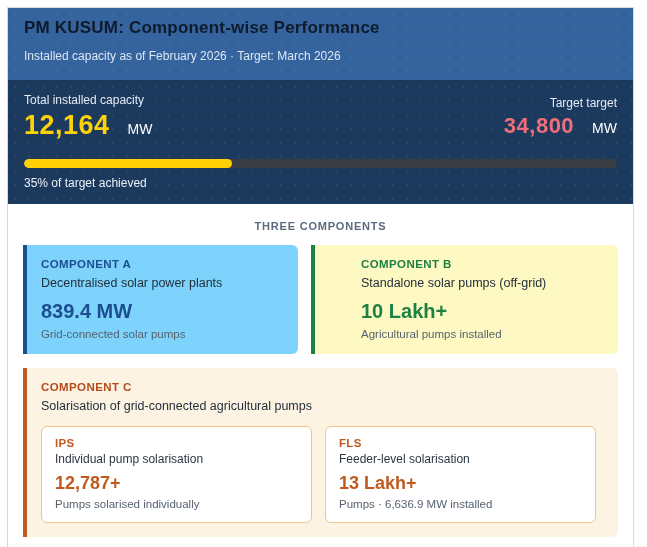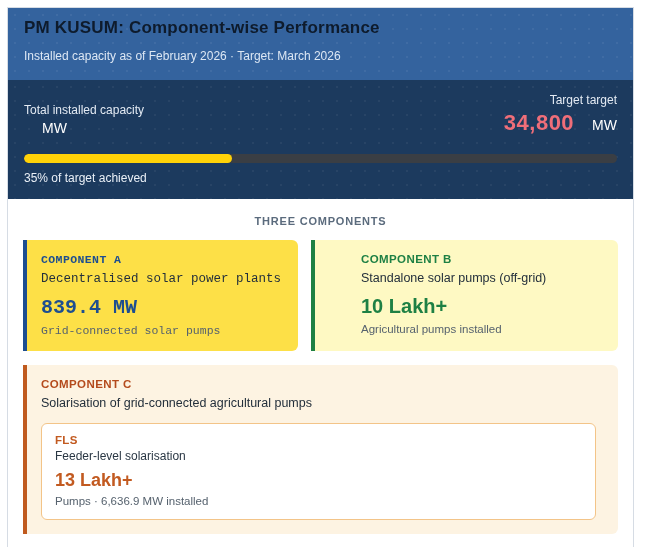--- a/index.html
+++ b/index.html
@@ -39,21 +39,21 @@
   
   .stats {
     background: #1c3a5e;
     background-image: radial-gradient(rgba(255,255,255,0.05) 1px, transparent 1.5px);
     background-size: 14px 14px;
     padding: 13px 16px 14px 16px;
   }
   .stats-row {
     display: flex;
     justify-content: space-between;
-    align-items: flex-end;
+    align-items: center;
   }
   .stat-label { font-size: 12px; color: #e3eaf3; }
   .stat-right { text-align: right; }
   .stat-value-row { margin-top: 3px; display: flex; align-items: baseline; }
   .stat-right .stat-value-row { justify-content: flex-end; }
   .stat-number { font-size: 27px; font-weight: bold; color: #ffd208; letter-spacing: 0.5px; }
   .stat-number.target { font-size: 22px; color: #ef6e79; }
   .stat-unit { font-size: 14px; color: #ffffff; margin-left: 6px; padding-left: 12px; }
   .progress-track {
     margin-top: 18px;
@@ -79,21 +79,21 @@
     margin-bottom: 13px;
     text-align: center;
   }
   .comp-row { display: flex; gap: 13px; }
   .comp {
     flex: 1;
     border-left: 4px solid;
     border-radius: 0 6px 6px 0;
     padding: 13px 14px 14px 14px;
   }
-  .comp-a { background: #fde047; border-left-color: #1d4e90; font-family: Liberation Mono, monospace; }
+  .comp-a { background: #7dd3fc; border-left-color: #1d4e90; }
   .comp-b { background: #fef9c3; border-left-color: #1e8044; padding-left: 46px; }
   .comp-title { font-size: 11.5px; font-weight: bold; letter-spacing: 0.4px; }
   .comp-a .comp-title, .comp-a .comp-value { color: #1d4e90; }
   .comp-b .comp-title, .comp-b .comp-value { color: #1e8044; }
   .comp-desc { margin-top: 6px; font-size: 12.5px; color: #232f3b; }
   .comp-value { margin-top: 10px; font-size: 20px; font-weight: bold; }
   .comp-caption { margin-top: 5px; font-size: 11.5px; color: #56626e; }
   .comp-c {
     margin-top: 14px;
     background: #fdf3e2;
@@ -123,20 +123,21 @@
   <div class="hero">
     <h1>PM KUSUM: Component-wise Performance</h1>
     <div class="subtitle">Installed capacity as of February 2026 · Target: March 2026</div>
   </div>
 
   <div class="stats">
     <div class="stats-row">
       <div class="stat-left">
         <div class="stat-label">Total installed capacity</div>
         <div class="stat-value-row">
+          <span class="stat-number">12,164</span>
           <span class="stat-unit">MW</span>
         </div>
       </div>
       <div class="stat-right">
         <div class="stat-label">Target target</div>
         <div class="stat-value-row">
           <span class="stat-number target">34,800</span>
           <span class="stat-unit">MW</span>
         </div>
       </div>
@@ -163,20 +164,26 @@
         <div class="comp-value">10 Lakh+</div>
         <div class="comp-caption">Agricultural pumps installed</div>
       </div>
     </div>
 
     <div class="comp-c">
       <div class="comp-title">COMPONENT C</div>
       <div class="comp-desc">Solarisation of grid-connected agricultural pumps</div>
       <div class="subcard-row">
         <div class="subcard">
+          <div class="subcard-title">IPS</div>
+          <div class="subcard-desc">Individual pump solarisation</div>
+          <div class="subcard-value">12,787+</div>
+          <div class="subcard-caption">Pumps solarised individually</div>
+        </div>
+        <div class="subcard">
           <div class="subcard-title">FLS</div>
           <div class="subcard-desc">Feeder-level solarisation</div>
           <div class="subcard-value">13 Lakh+</div>
           <div class="subcard-caption">Pumps · 6,636.9 MW installed</div>
         </div>
       </div>
     </div>
   </div>
 
 </div>

